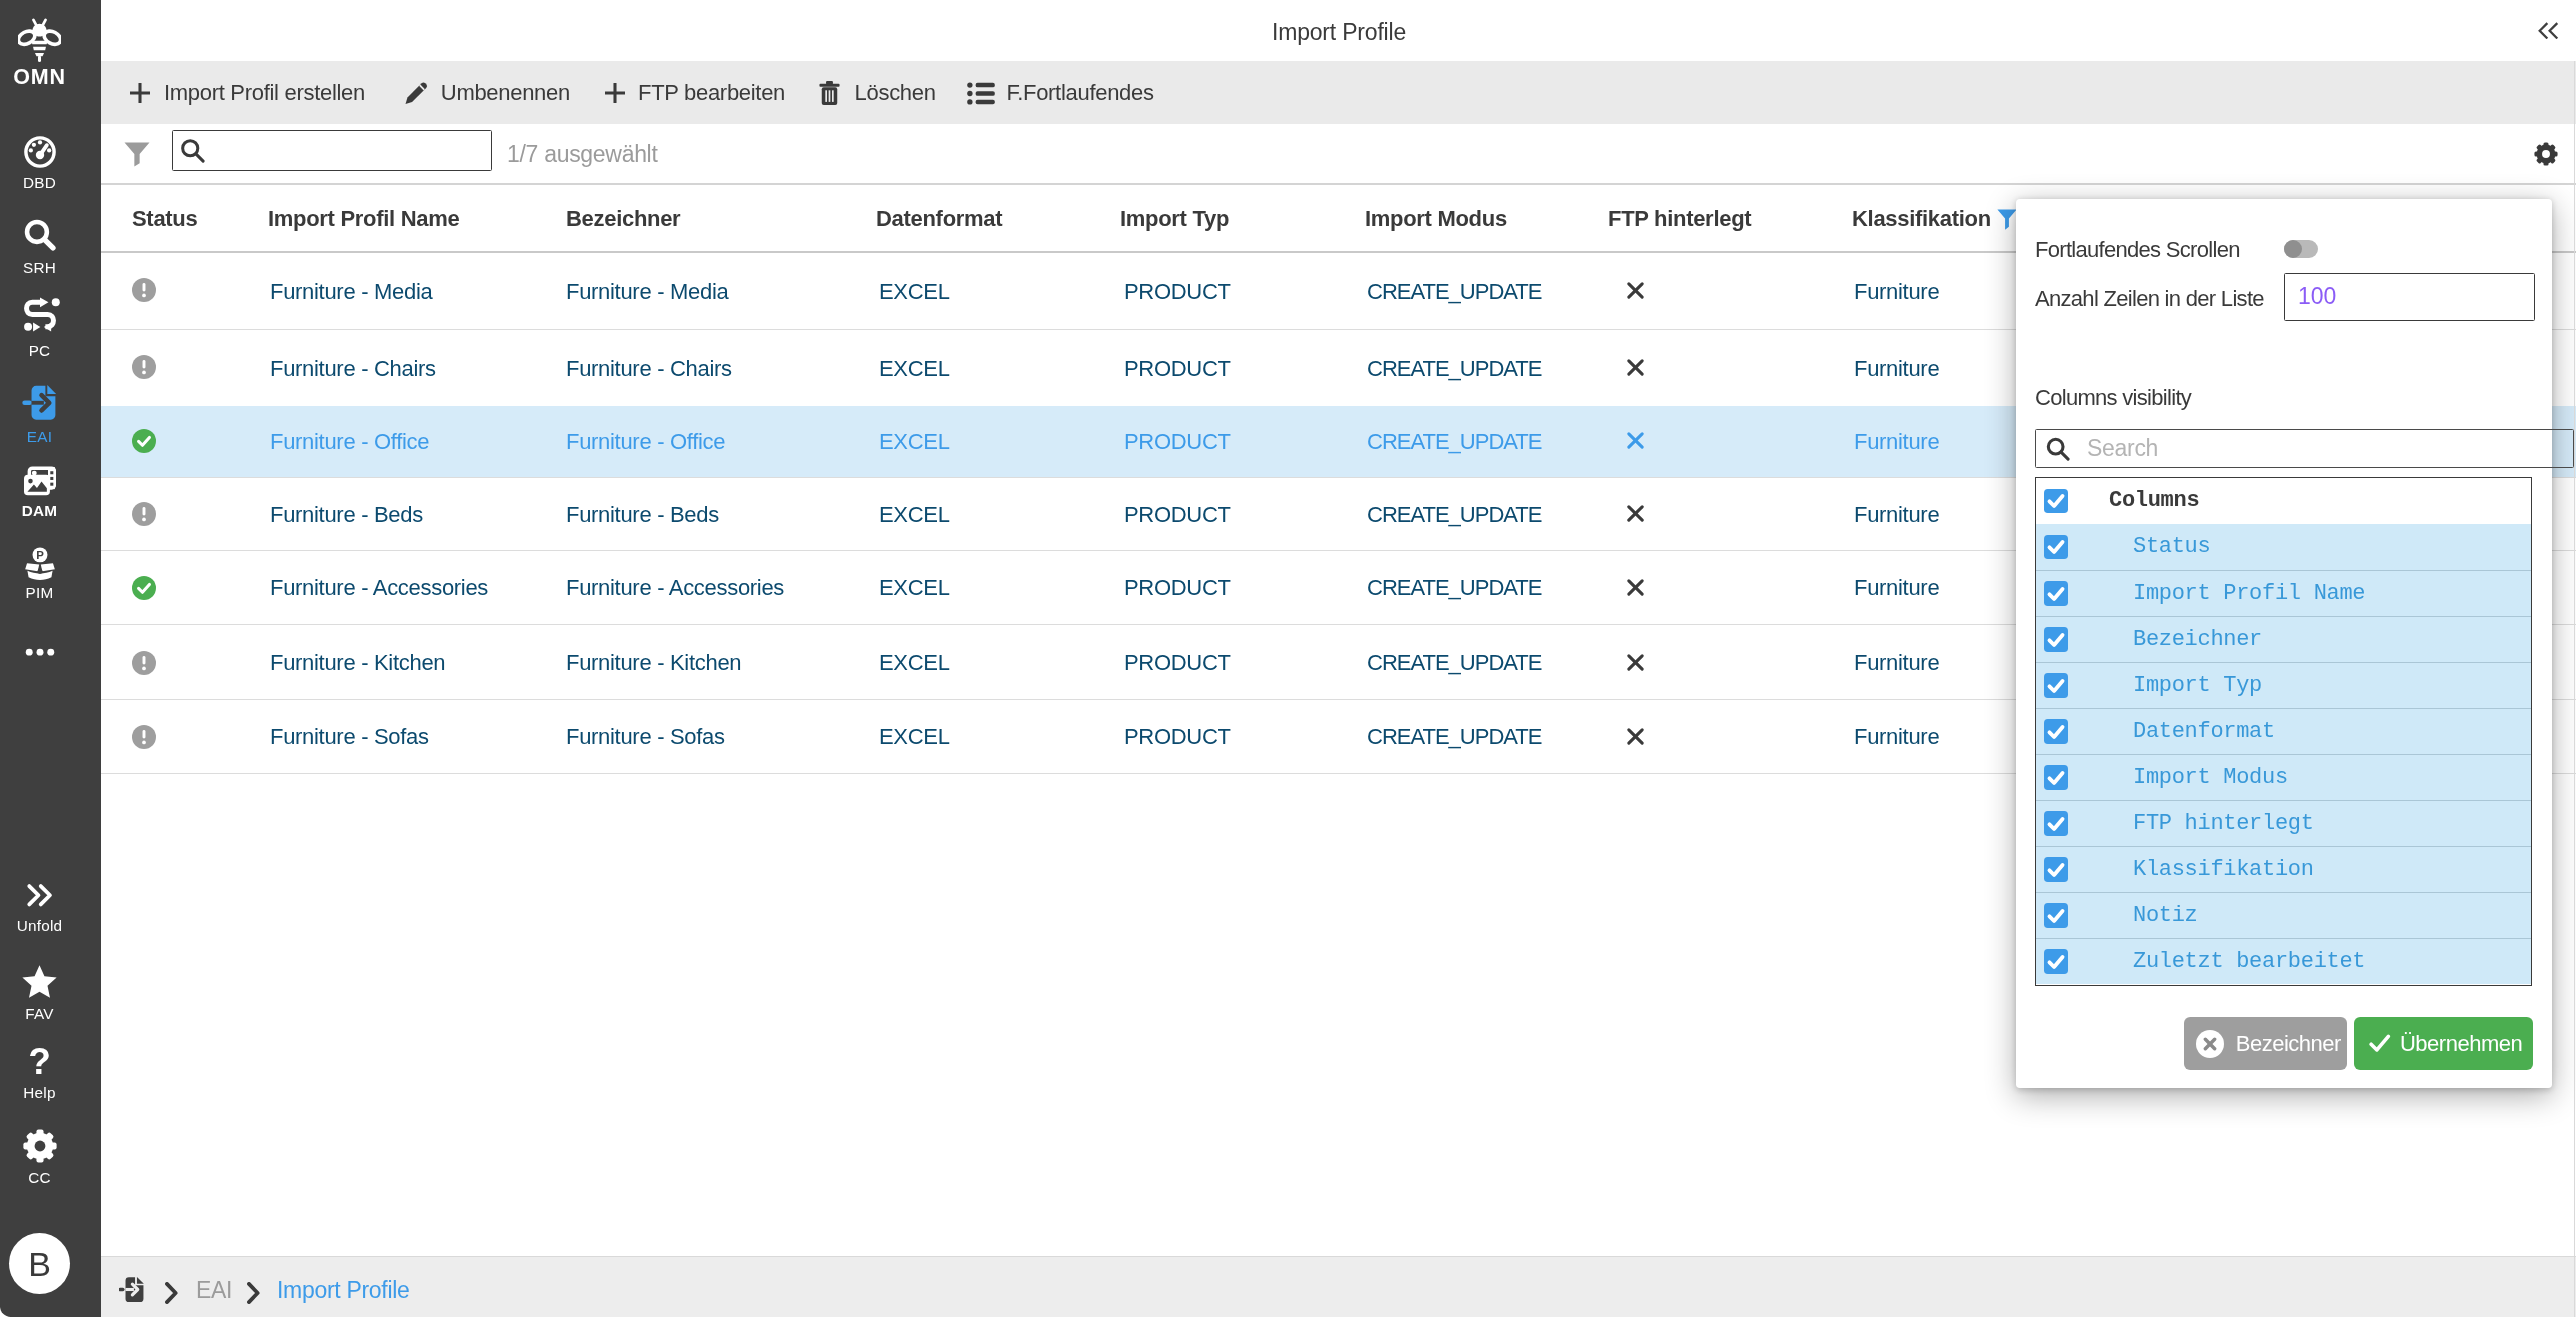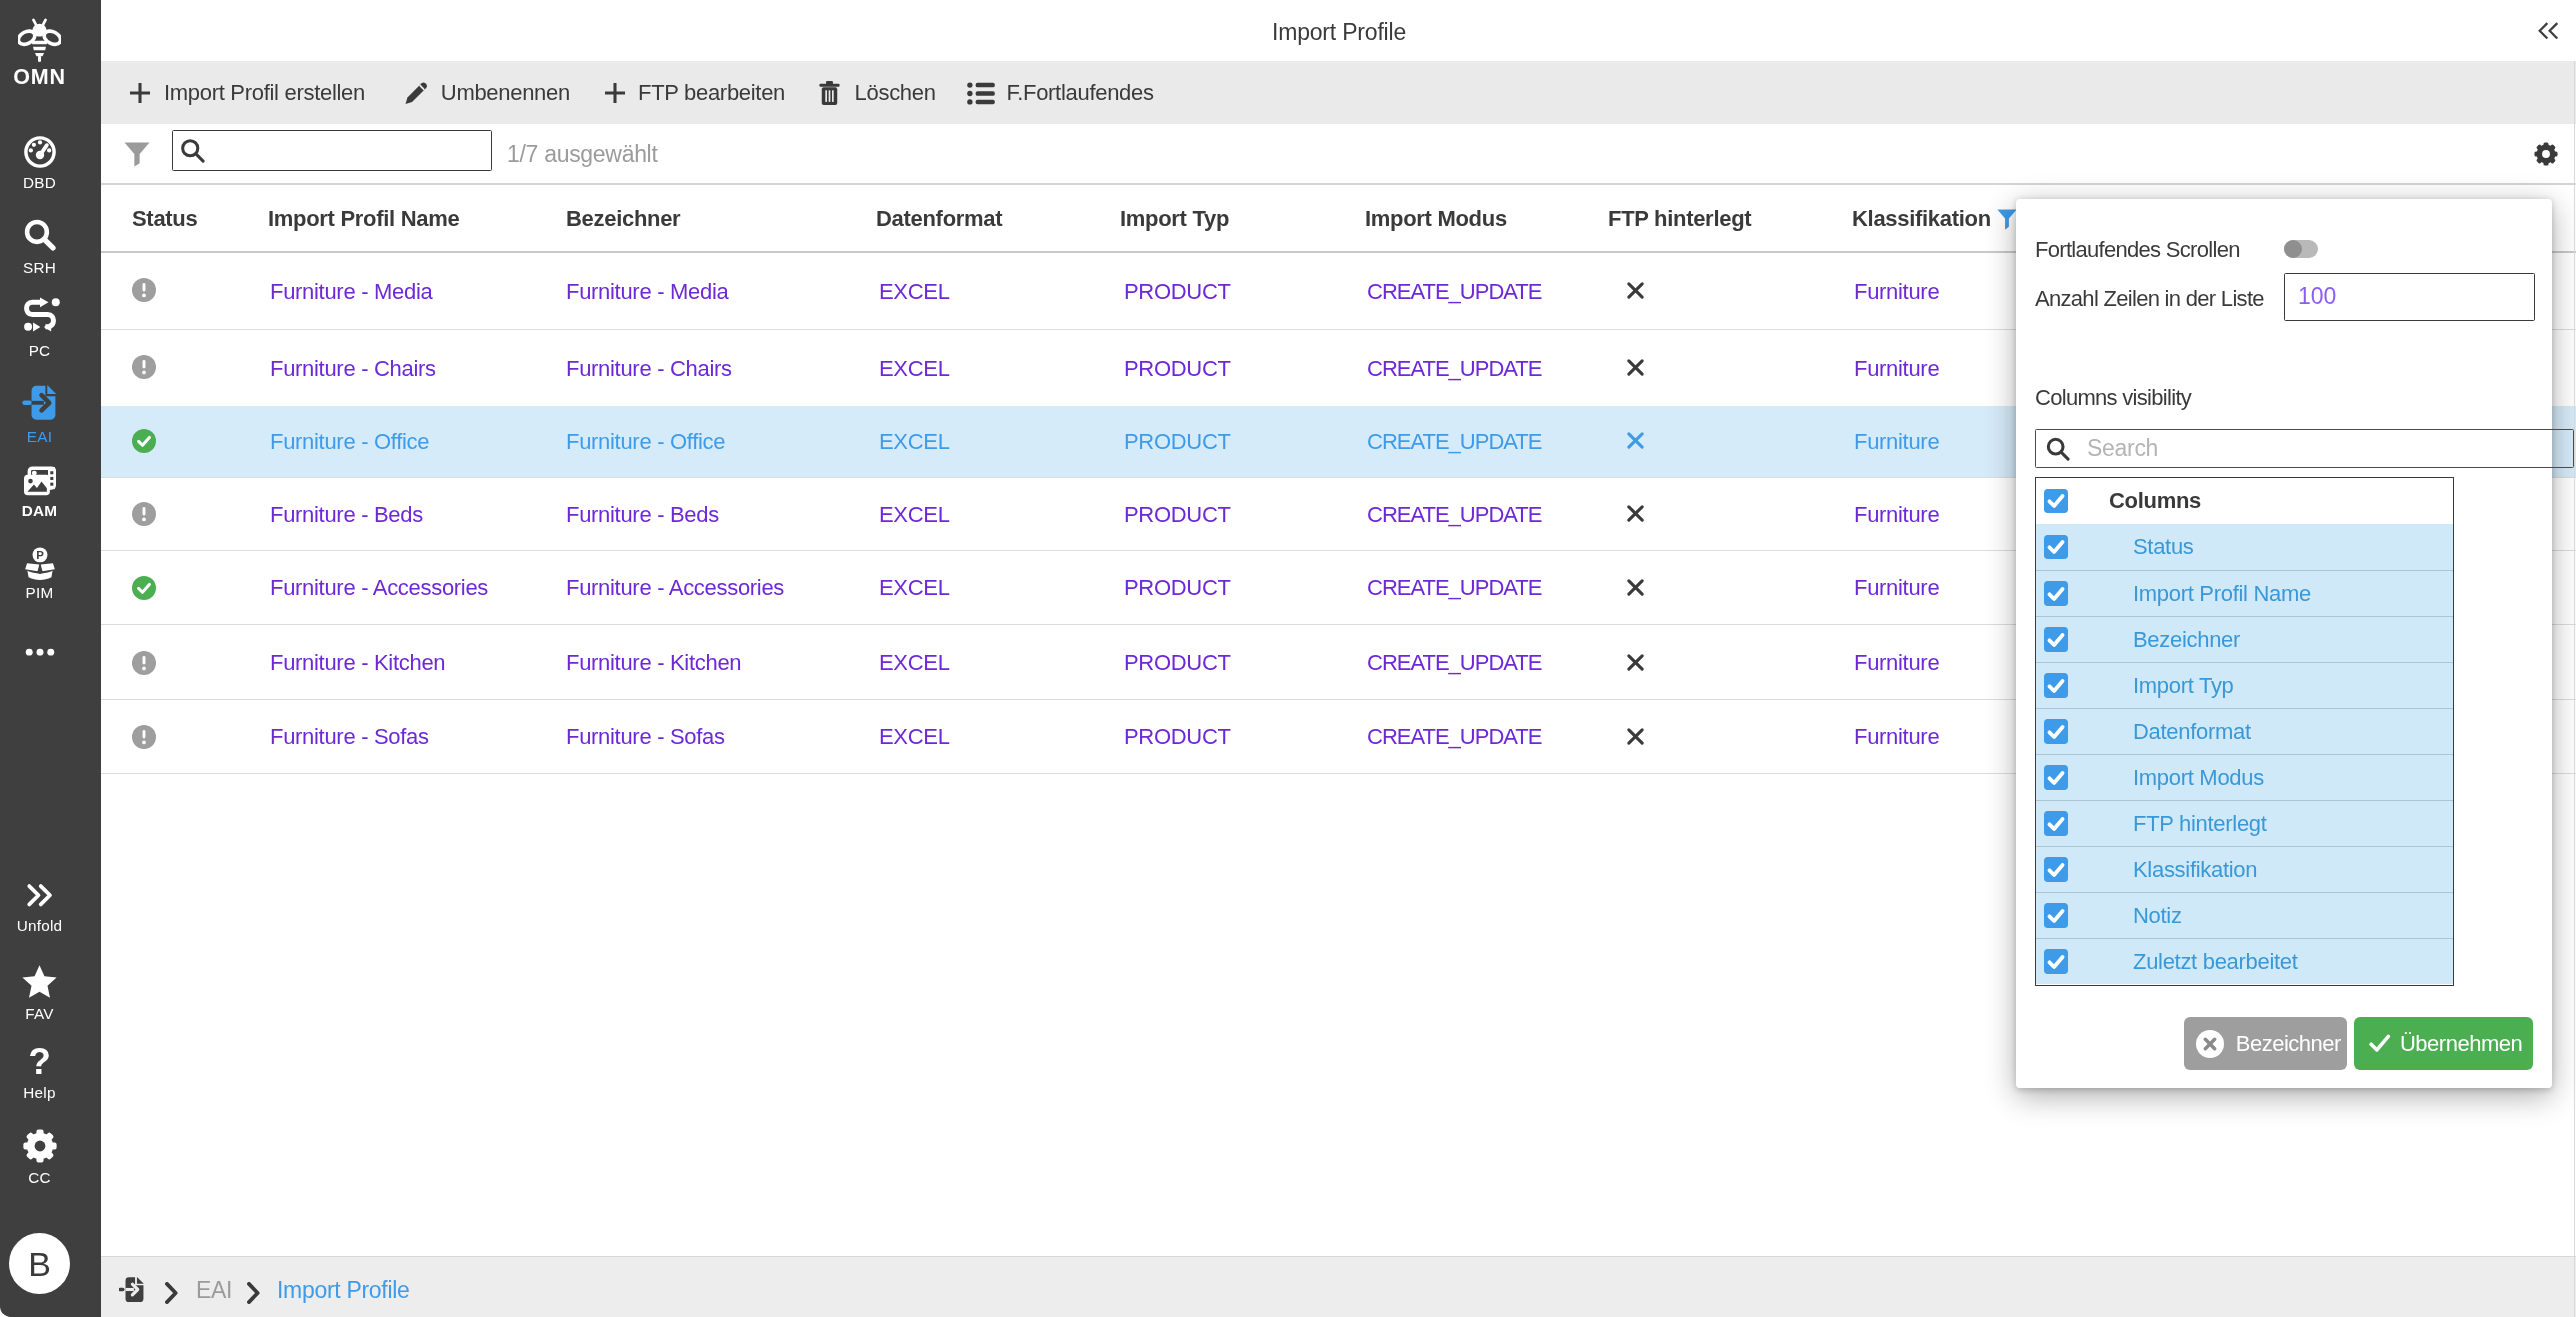--- a/index.html
+++ b/index.html
@@ -21,34 +21,34 @@
 
 #filterrow { position:absolute; left:101px; top:124px; width:2475px; height:61px; background:#fff; }
 #searchbox { position:absolute; left:71px; top:6.1px; width:320px; height:41px; border:1.5px solid #3a3a3a; border-radius:1.5px; background:#fff; }
 #fdivider { position:absolute; left:101px; top:183px; width:2475px; height:1.5px; background:#d4d4d4; }
 
 .hcell { position:absolute; top:185px; height:68px; line-height:68px; font-size:22px; font-weight:bold; letter-spacing:-0.3px; color:#3a3a3a; white-space:nowrap; }
 #hdivider { position:absolute; left:101px; top:251px; width:2475px; height:1.5px; background:#c9c9c9; }
 .trow { position:absolute; left:101px; width:2475px; height:74px; }
 .trow .rdiv { position:absolute; left:0; bottom:0; width:100%; height:1.5px; background:#dcdcdc; }
 .trow.sel { background:#d6ebf9; }
-.cell { position:absolute; top:0; height:73px; line-height:73px; font-size:22px; letter-spacing:-0.3px; color:#6d28d9; white-space:nowrap; }
+.cell { position:absolute; top:0; height:73px; line-height:73px; font-size:22px; letter-spacing:-0.3px; color:#0c4a6e; white-space:nowrap; }
 .trow.sel .cell { color:#3d9be9; }
 .sic { position:absolute; top:25px; }
 
 #bottombar { position:absolute; left:101px; top:1256px; width:2475px; height:61px; background:#ededed; border-top:1.5px solid #d9d9d9; }
 
 #popup { position:absolute; left:2016px; top:199px; width:536px; height:889px; background:#fff; border-radius:3.8px; box-shadow:0 7.7px 31px rgba(0,0,0,0.32), 0 1.5px 6.1px rgba(0,0,0,0.18); z-index:20; }
 #popup .lbl { position:absolute; font-size:22px; letter-spacing:-0.7px; color:#3a3a3a; white-space:nowrap; }
 #toggle { position:absolute; left:268px; top:41px; width:34px; height:18.4px; background:#b9b9b9; border-radius:9.2px; }
 #toggle .knob { position:absolute; left:0px; top:0px; width:18.4px; height:18.4px; background:#8f8f8f; border-radius:50%; }
 #numinput { position:absolute; left:268px; top:74px; width:251px; height:48px; border:1.5px solid #3a3a3a; border-radius:1.5px; font-size:23px; line-height:45px; padding-left:13px; color:#8b5cf6; }
 #psearch { position:absolute; left:19px; top:230px; width:539px; height:39px; border:1.5px solid #4a4a4a; border-radius:1.5px; }
 #psearch .ph { position:absolute; left:51px; top:0; line-height:36px; font-size:23px; color:#b4b4b4; letter-spacing:-0.3px; }
-#collist { position:absolute; left:19px; top:278px; width:419px; height:509px; border:1.5px solid #3a3a3a; background:#fff; }
+#collist { position:absolute; left:19px; top:278px; width:497px; height:509px; border:1.5px solid #3a3a3a; background:#fff;font-family:Liberation Mono, monospace; }
 .clhead { position:relative; height:46px; background:#fff; }
 .clrow { position:relative; height:46px; background:#cfe9f8; border-top:0.8px solid #aac6d6; }
 .clrow .txt { position:absolute; left:97px; top:0; line-height:46px; font-size:22px; letter-spacing:-0.3px; color:#3898d8; white-space:nowrap; }
 .clhead .txt { position:absolute; left:73px; top:0; line-height:46px; font-size:22px; font-weight:bold; letter-spacing:-0.3px; color:#3a3a3a; }
 .cbx { position:absolute; left:7.7px; top:50%; margin-top:-12.3px; width:24.5px; height:24.5px; background:#3d9be9; border-radius:3.8px; }
 .cbx svg { position:absolute; left:2.3px; top:2.3px; }
 .pbtn { position:absolute; top:818px; height:53px; border-radius:6.1px; display:flex; align-items:center; color:#fff; font-size:22px; letter-spacing:-0.5px; white-space:nowrap; }
 </style>
 </head>
 <body>

